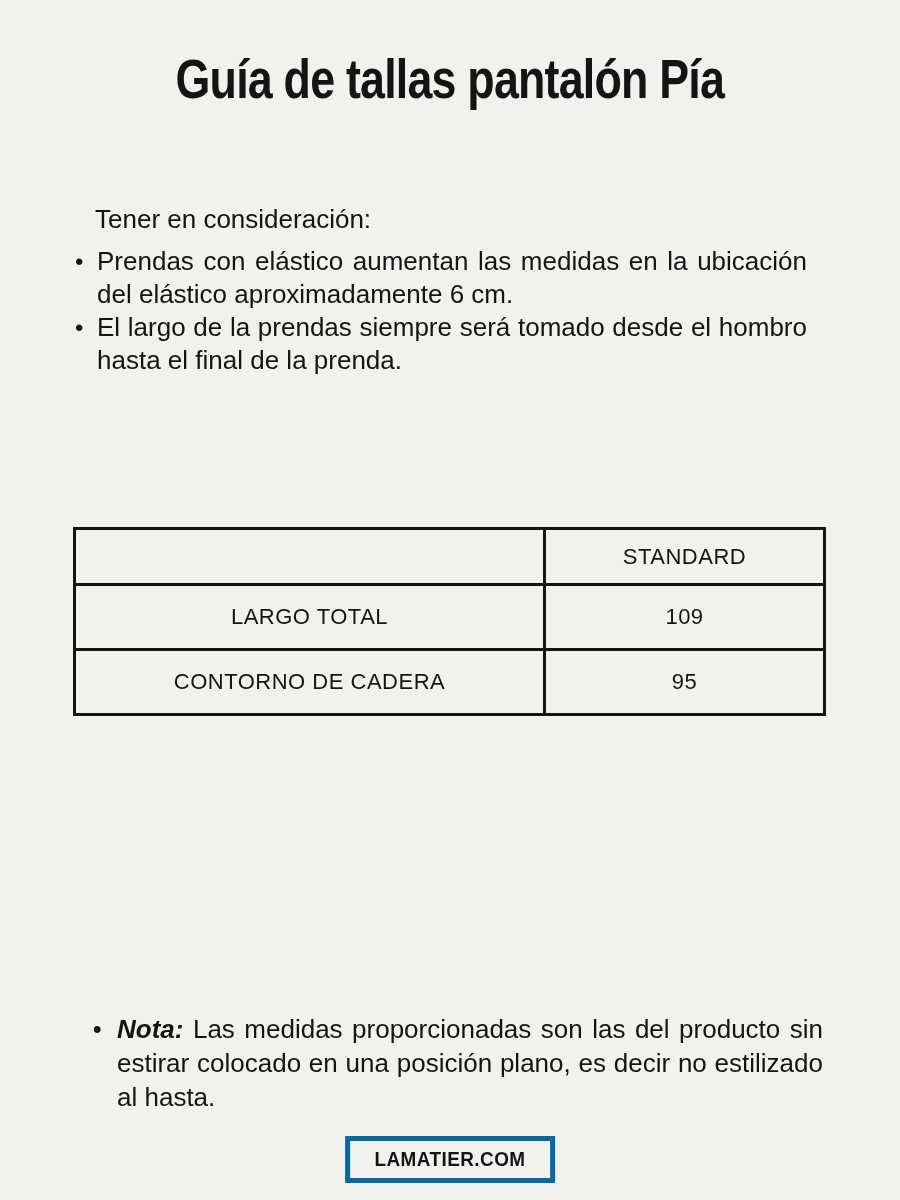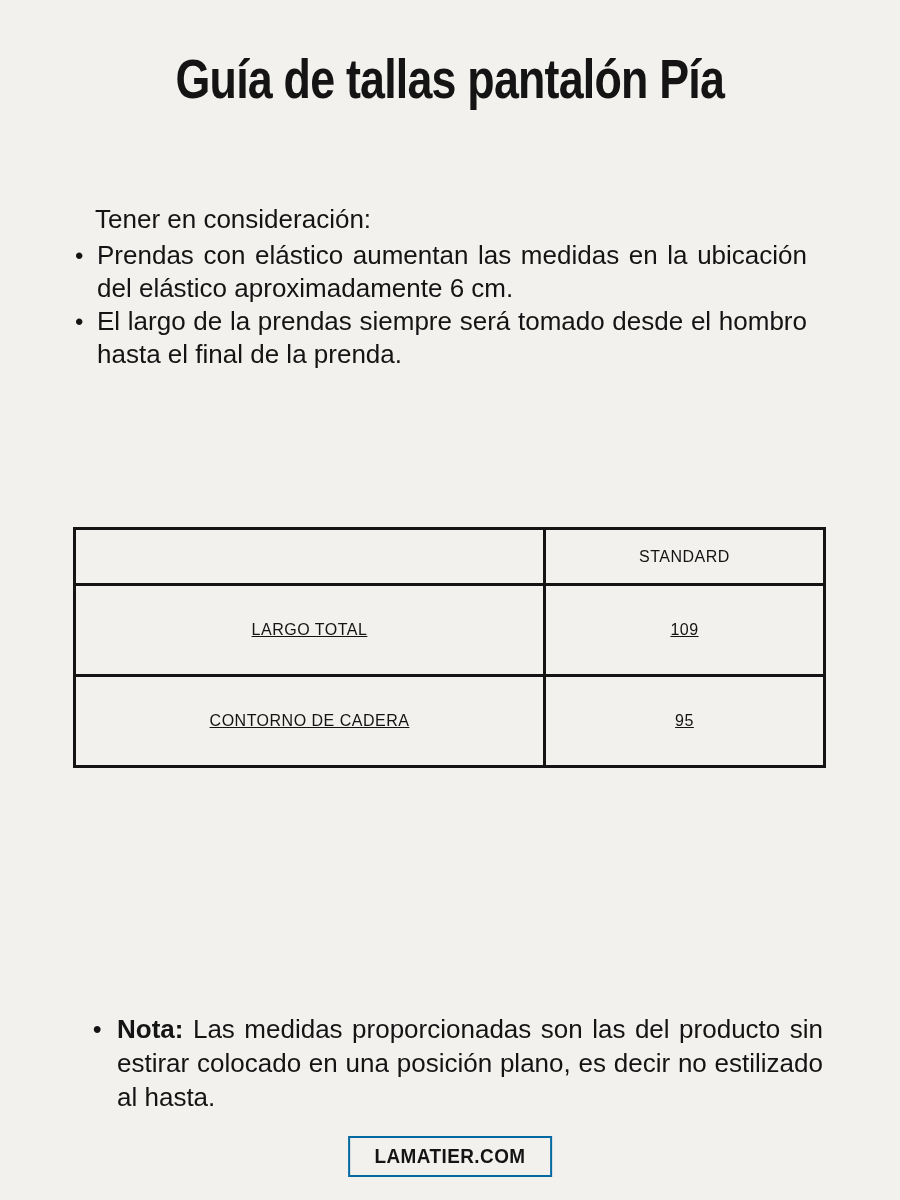--- a/index.html
+++ b/index.html
@@ -38,21 +38,21 @@
   .considerations {
     position: absolute;
     top: 203px;
     left: 75px;
     width: 732px;
     font-size: 26px;
     line-height: 33px;
   }
   .considerations .intro {
     margin-left: 20px;
-    margin-bottom: 3px;
+    margin-bottom: 9px;
   }
   .bullet-item {
     display: flex;
     align-items: flex-start;
   }
   .bullet-item .bullet {
     flex: 0 0 22px;
     font-size: 24px;
     line-height: 33px;
   }
@@ -68,27 +68,27 @@
     top: 527px;
     left: 73px;
     width: 750px;
     border-collapse: collapse;
     table-layout: fixed;
   }
   .size-table td {
     border: 3px solid #141414;
     text-align: center;
     vertical-align: middle;
-    font-size: 16px;
+    font-size: 22px;
     letter-spacing: 0.5px;
   }
   .size-table col.c-label { width: 470px; }
   .size-table col.c-value { width: 280px; }
   .size-table tr.header-row td { height: 56px; }
-  .size-table tr.data-row td { height: 91px; text-decoration: underline; }
+  .size-table tr.data-row td { height: 65px; }
 
   
   .note {
     position: absolute;
     top: 1012px;
     left: 93px;
     width: 730px;
     font-size: 26px;
     line-height: 34px;
     display: flex;
@@ -98,29 +98,29 @@
     flex: 0 0 24px;
     font-weight: bold;
     font-size: 24px;
     line-height: 34px;
   }
   .note .note-text {
     flex: 1;
     text-align: justify;
     text-justify: inter-word;
   }
-  .note .note-label { font-weight: bold; }
+  .note .note-label { font-weight: bold; font-style: italic; }
 
   
   .footer-badge {
     position: absolute;
     top: 1136px;
     left: 50%;
     transform: translateX(-50%);
-    border: 2px solid #0369a1;
+    border: 5px solid #0369a1;
     padding: 6px 16px 7px 16px;
     background: #f2f1ee;
   }
   .footer-badge .brand {
     font-weight: bold;
     font-size: 21px;
     letter-spacing: 0.5px;
     display: inline-block;
     transform: scaleX(0.9);
     transform-origin: center;

